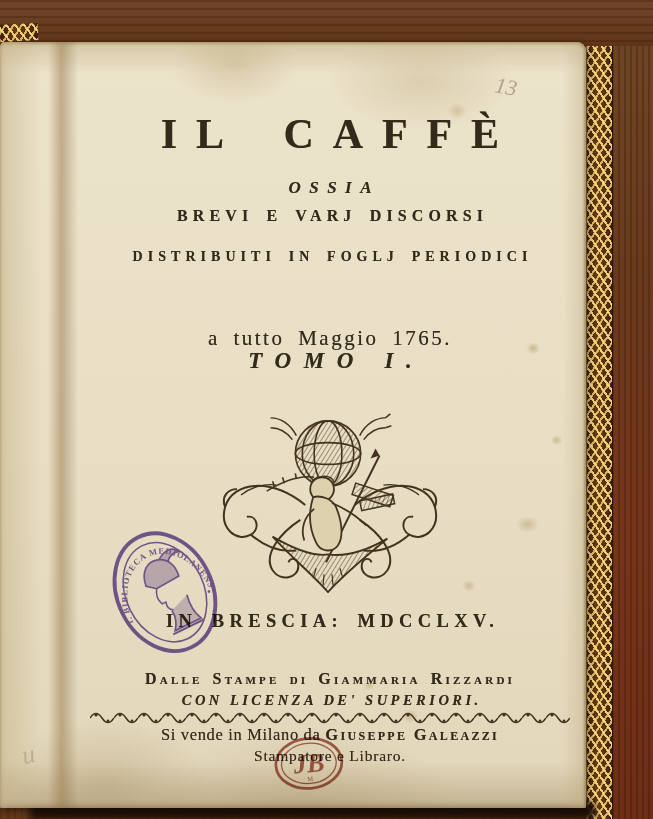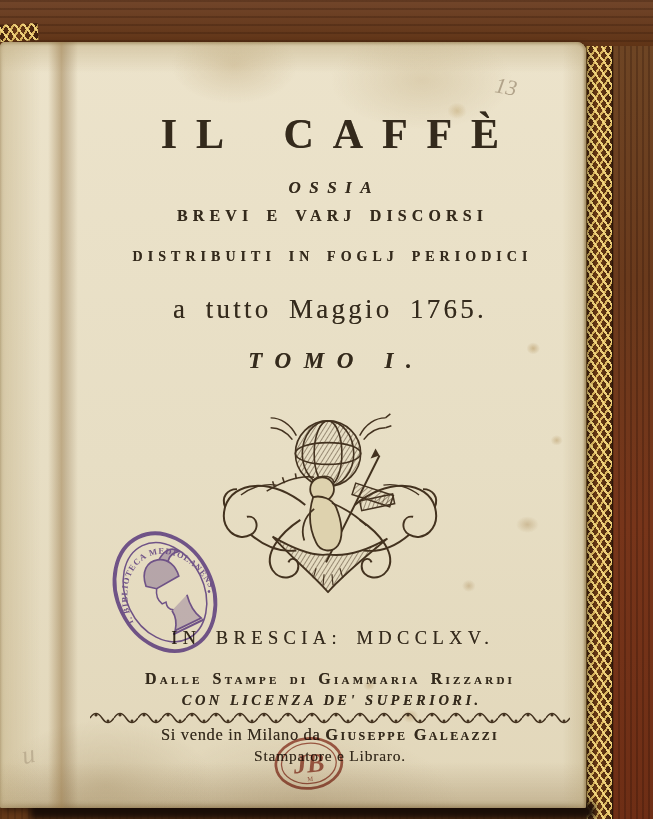--- a/index.html
+++ b/index.html
@@ -64,23 +64,23 @@
     background:linear-gradient(90deg, rgba(130,102,60,0) 0%, rgba(150,118,70,.50) 45%, rgba(130,100,58,.30) 62%, rgba(130,100,58,0) 100%);
   }
   
   .text-col{position:absolute;left:70px;width:520px;top:0;height:100%;color:#342a1c;}
   .line{position:absolute;left:0;right:0;text-align:center;white-space:nowrap;text-shadow:0 0 .5px rgba(52,42,28,.55);}
   .l-title {top:68px;font-size:42px;font-weight:700;letter-spacing:.45em;word-spacing:.32em;padding-left:.45em;}
   .l-ossia {top:136px;font-size:17px;font-style:italic;font-weight:600;letter-spacing:.5em;padding-left:.5em;text-align:center;}
   .l-series{top:165px;font-size:16px;font-weight:700;letter-spacing:.32em;word-spacing:.26em;padding-left:.32em;}
   .l-dist  {top:207px;font-size:14px;font-weight:700;letter-spacing:.36em;word-spacing:.3em;padding-left:.36em;}
   .l-date1 {top:234px;font-size:21px;letter-spacing:.12em;word-spacing:.28em;}
-  .l-date2 {top:252px;font-size:27px;letter-spacing:.12em;word-spacing:.28em;}
+  .l-date2 {top:284px;font-size:21px;letter-spacing:.12em;word-spacing:.28em;}
   .l-tomo  {top:306px;font-size:23px;font-style:italic;font-weight:600;letter-spacing:.55em;padding-left:.55em;text-align:center;}
-  .l-place {top:586px;font-size:18.5px;font-weight:400;letter-spacing:.29em;word-spacing:.24em;padding-left:.29em;}
+  .l-place {top:569px;font-size:18.5px;font-weight:700;letter-spacing:.29em;word-spacing:.24em;padding-left:.29em;}
   .l-printer{top:628px;font-size:16px;font-weight:600;font-variant-caps:small-caps;letter-spacing:.2em;word-spacing:.18em;}
   .l-license{top:650px;font-size:14.5px;font-style:italic;font-weight:600;letter-spacing:.24em;padding-left:.24em;}
   .l-seller {top:683px;font-size:16.5px;letter-spacing:.04em;}
   .l-seller .name{font-variant-caps:small-caps;letter-spacing:.14em;font-weight:600;}
   .l-seller2{top:705px;font-size:15.5px;letter-spacing:.05em;}
   .ornament{position:absolute;top:668px;left:10px;right:10px;text-align:center;}
   
   .vignette{position:absolute;top:364px;left:0;right:0;text-align:center;}
   .stamp-library{position:absolute;left:100px;top:482px;width:118px;height:112px;transform:rotate(-26deg);opacity:.88;mix-blend-mode:multiply;}
   .stamp-monogram{position:absolute;left:272px;top:694px;width:74px;height:58px;transform:rotate(-5deg);opacity:.8;mix-blend-mode:multiply;}

